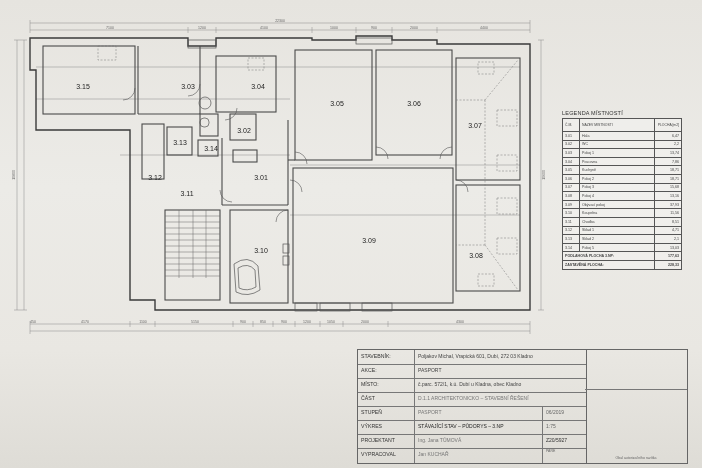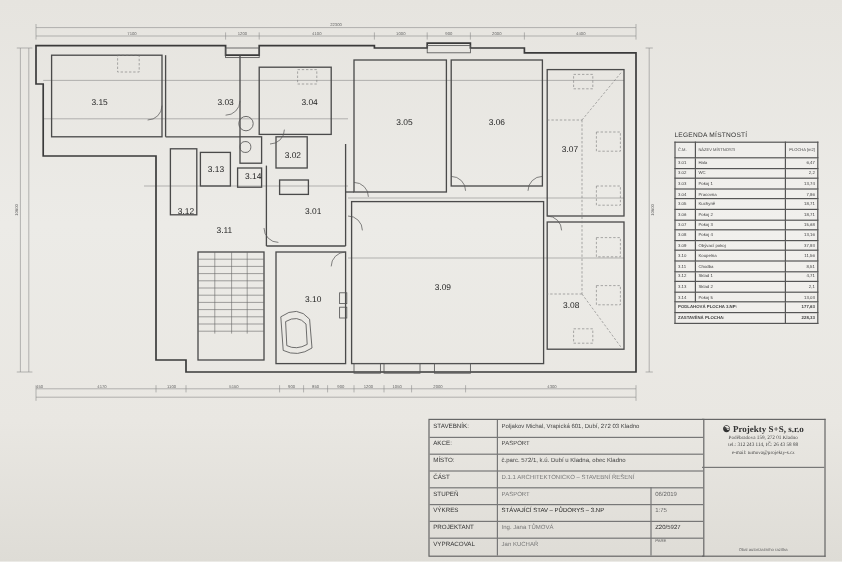--- a/index.html
+++ b/index.html
@@ -370,25 +370,17 @@
         <span class="v" style="color:#777">Ing. Jana TŮMOVÁ</span>
         <span class="r" style="color:#333">Z20/5927</span>
       </div>
       <div class="tb-row" style="top:98px;border-bottom:none">
         <span class="k">VYPRACOVAL</span>
         <span class="v" style="color:#777">Jan KUCHAŘ</span>
         <span class="r" style="font-size:3.5px;top:1px">PARE</span>
       </div>
     </div>
     <div class="tb-right">
-      <div class="company">
-        <div class="name">
-          <span>☯ </span><span>Projekty S+S, s.r.o</span>
-        </div>
-        <div class="line">Poděbradova 159, 272 01 Kladno</div>
-        <div class="line">tel.: 312 243 114, IČ: 26 43 58 88</div>
-        <div class="line">e-mail: tumova@projekty-s.cz</div>
-      </div>
       <div class="company-sep"></div>
       <div class="sig">Obal autorizačního razítka</div>
     </div>
   </div>
 </div>
 
 </body></html>

